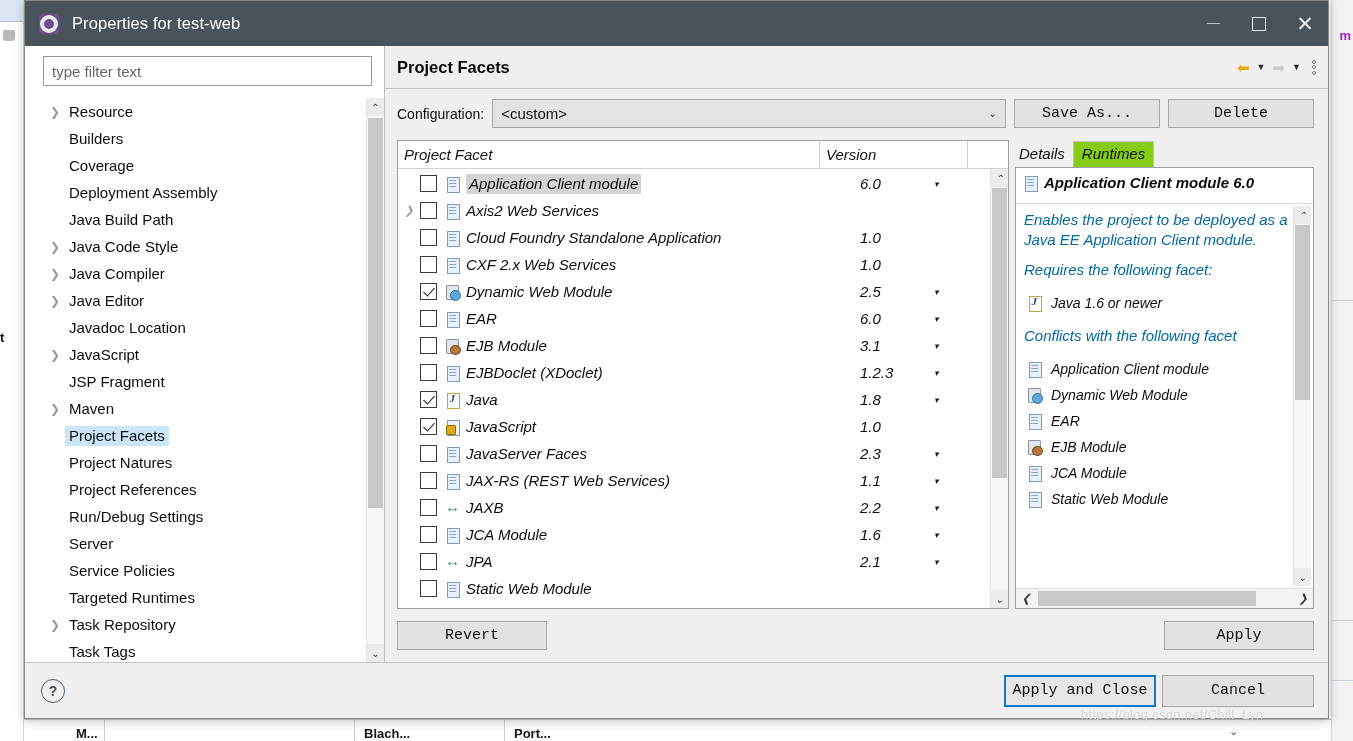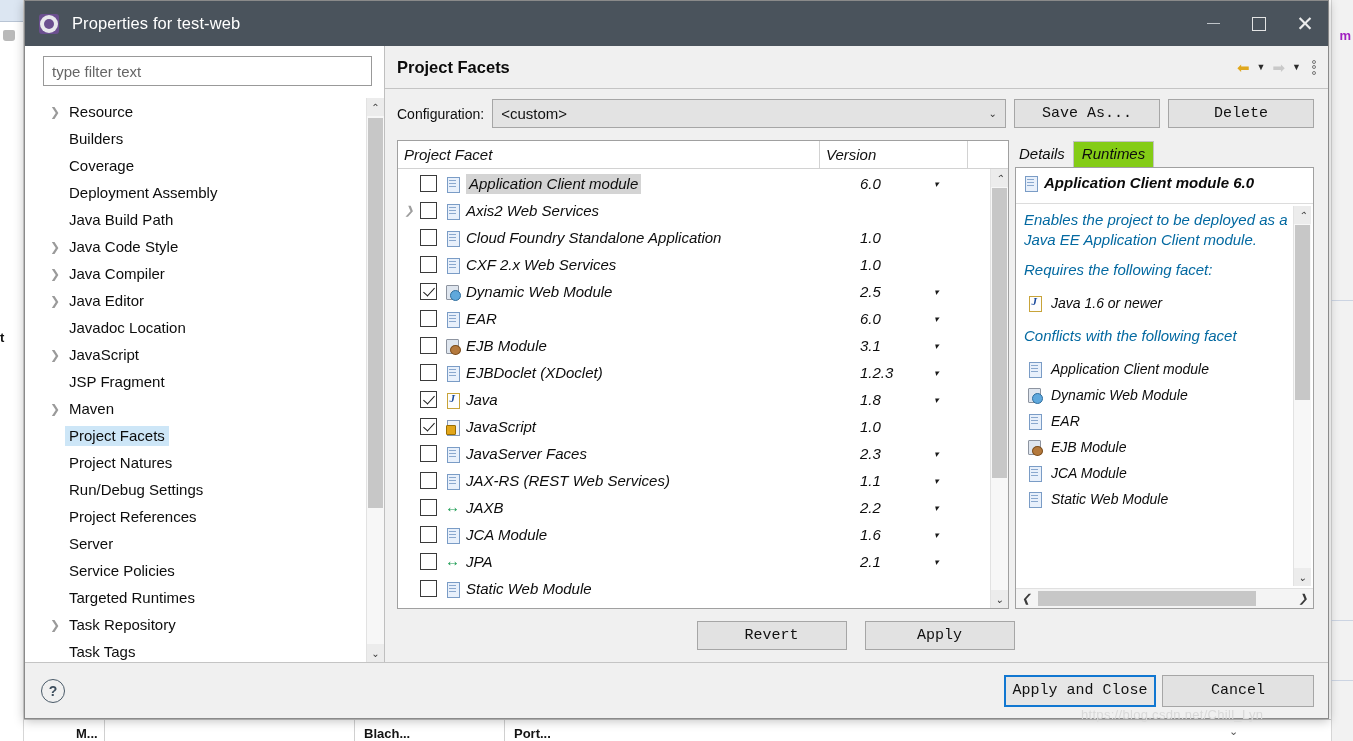--- a/index.html
+++ b/index.html
@@ -294,21 +294,21 @@
     display: flex; align-items: center; position: relative;
   }
   #details-hscroll .hs-arrow {
     width: 20px; text-align: center; font-size: 11px; color: #3a3a3a;
   }
   #details-hscroll .hs-thumb {
     position: absolute; left: 22px; width: 218px; top: 2px; bottom: 2px; background: #c7c7c7;
   }
 
   
-  #ra-row { display: flex; justify-content: center; gap: 18px; padding: 12px 0 12px 0; flex: 0 0 auto; }
+  #ra-row { display: flex; justify-content: space-between; gap: 18px; padding: 12px 0 12px 0; flex: 0 0 auto; }
   #ra-row .btn { min-width: 150px; }
 
   
   #footer {
     height: 56px; flex: 0 0 56px; background: #f0f0f0; border-top: 1px solid #c4c4c4;
     display: flex; align-items: center; padding: 0 14px 0 16px; position: relative;
   }
   #help-icon {
     width: 24px; height: 24px; border: 1.6px solid #4a5a68; border-radius: 50%;
     display: flex; align-items: center; justify-content: center;
@@ -434,25 +434,25 @@
             <div class="tree-item selected">
               <span class="arrow"></span>
               <span class="tlabel">Project Facets</span>
             </div>
             <div class="tree-item">
               <span class="arrow"></span>
               <span class="tlabel">Project Natures</span>
             </div>
             <div class="tree-item">
               <span class="arrow"></span>
+              <span class="tlabel">Project References</span>
+            </div>
+            <div class="tree-item">
+              <span class="arrow"></span>
               <span class="tlabel">Run/Debug Settings</span>
-            </div>
-            <div class="tree-item">
-              <span class="arrow"></span>
-              <span class="tlabel">Project References</span>
             </div>
             <div class="tree-item">
               <span class="arrow"></span>
               <span class="tlabel">Server</span>
             </div>
             <div class="tree-item">
               <span class="arrow"></span>
               <span class="tlabel">Service Policies</span>
             </div>
             <div class="tree-item">

